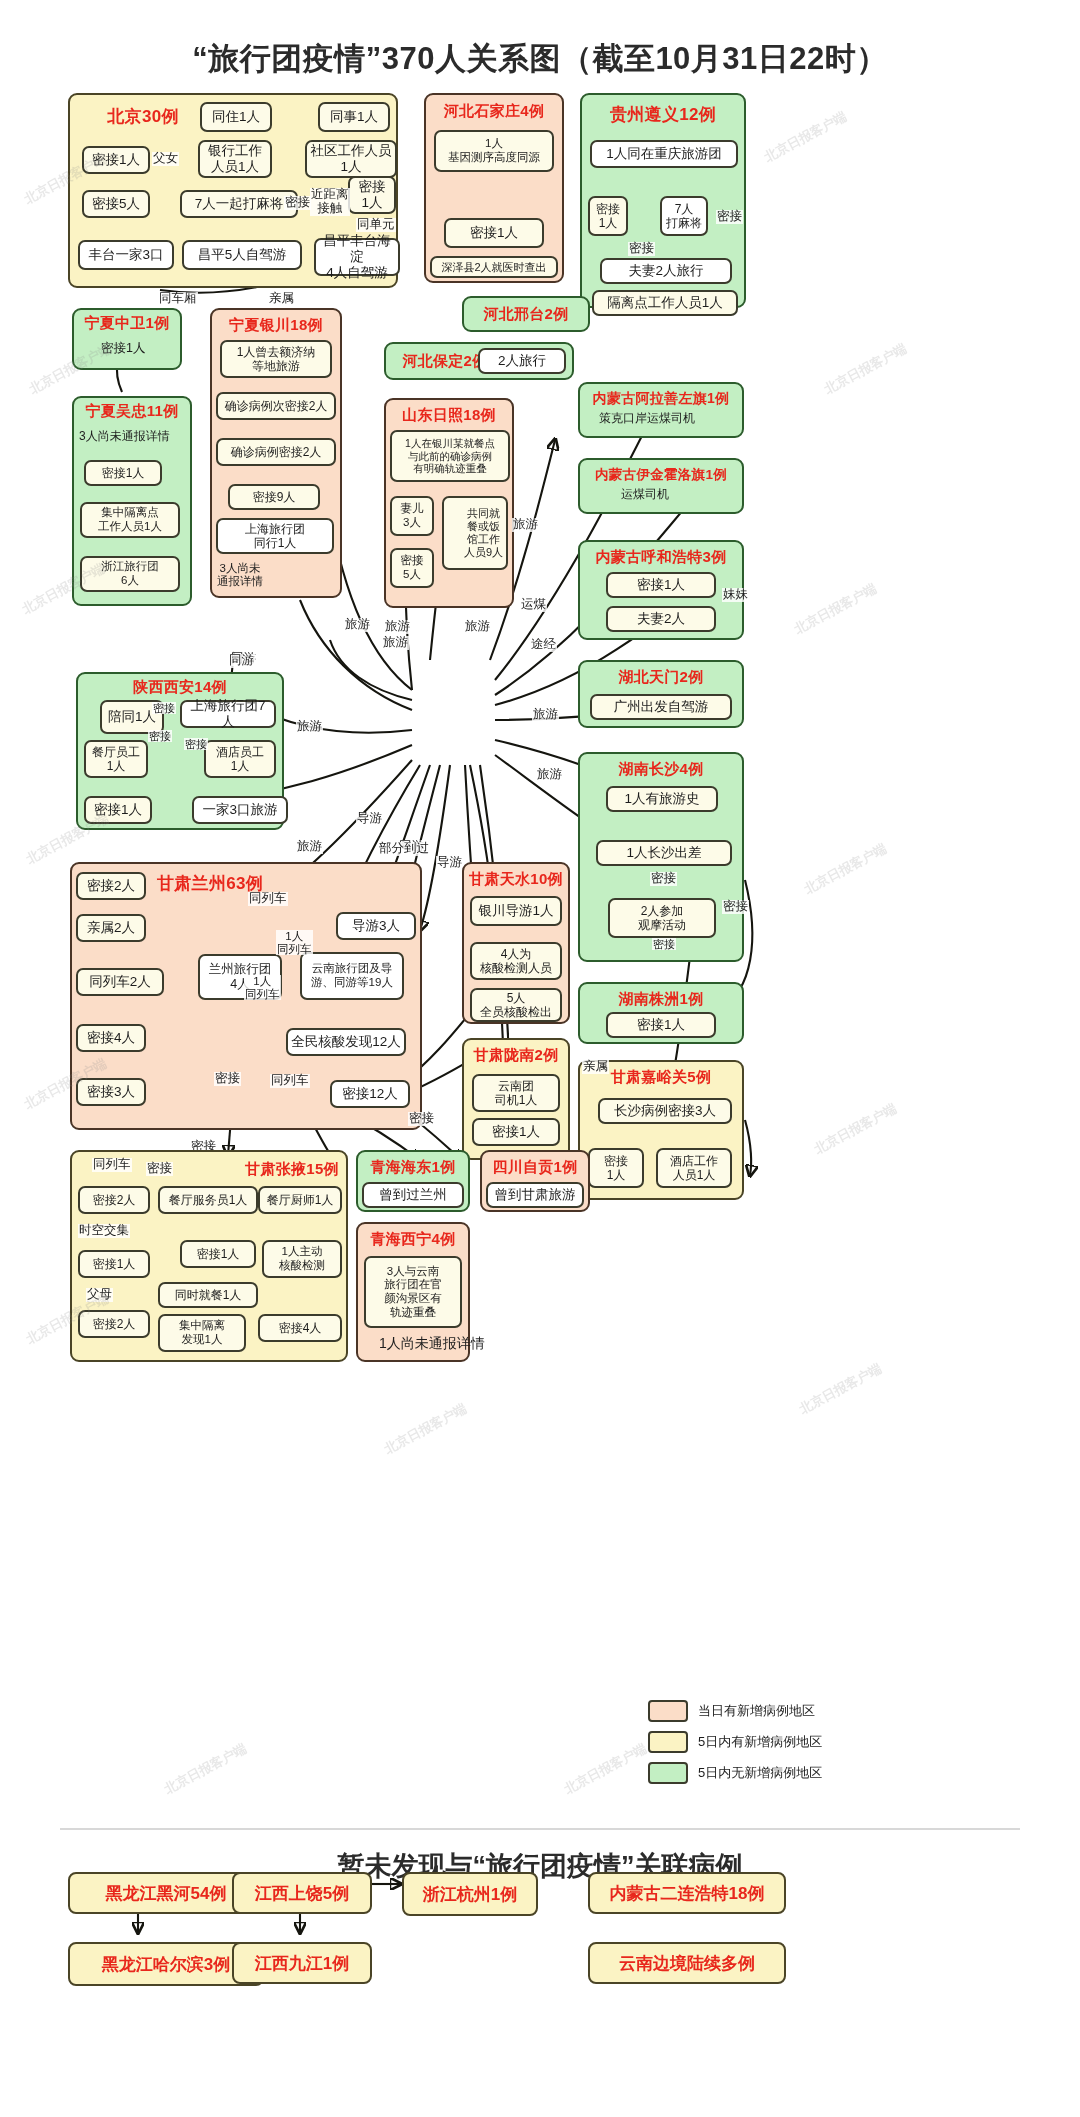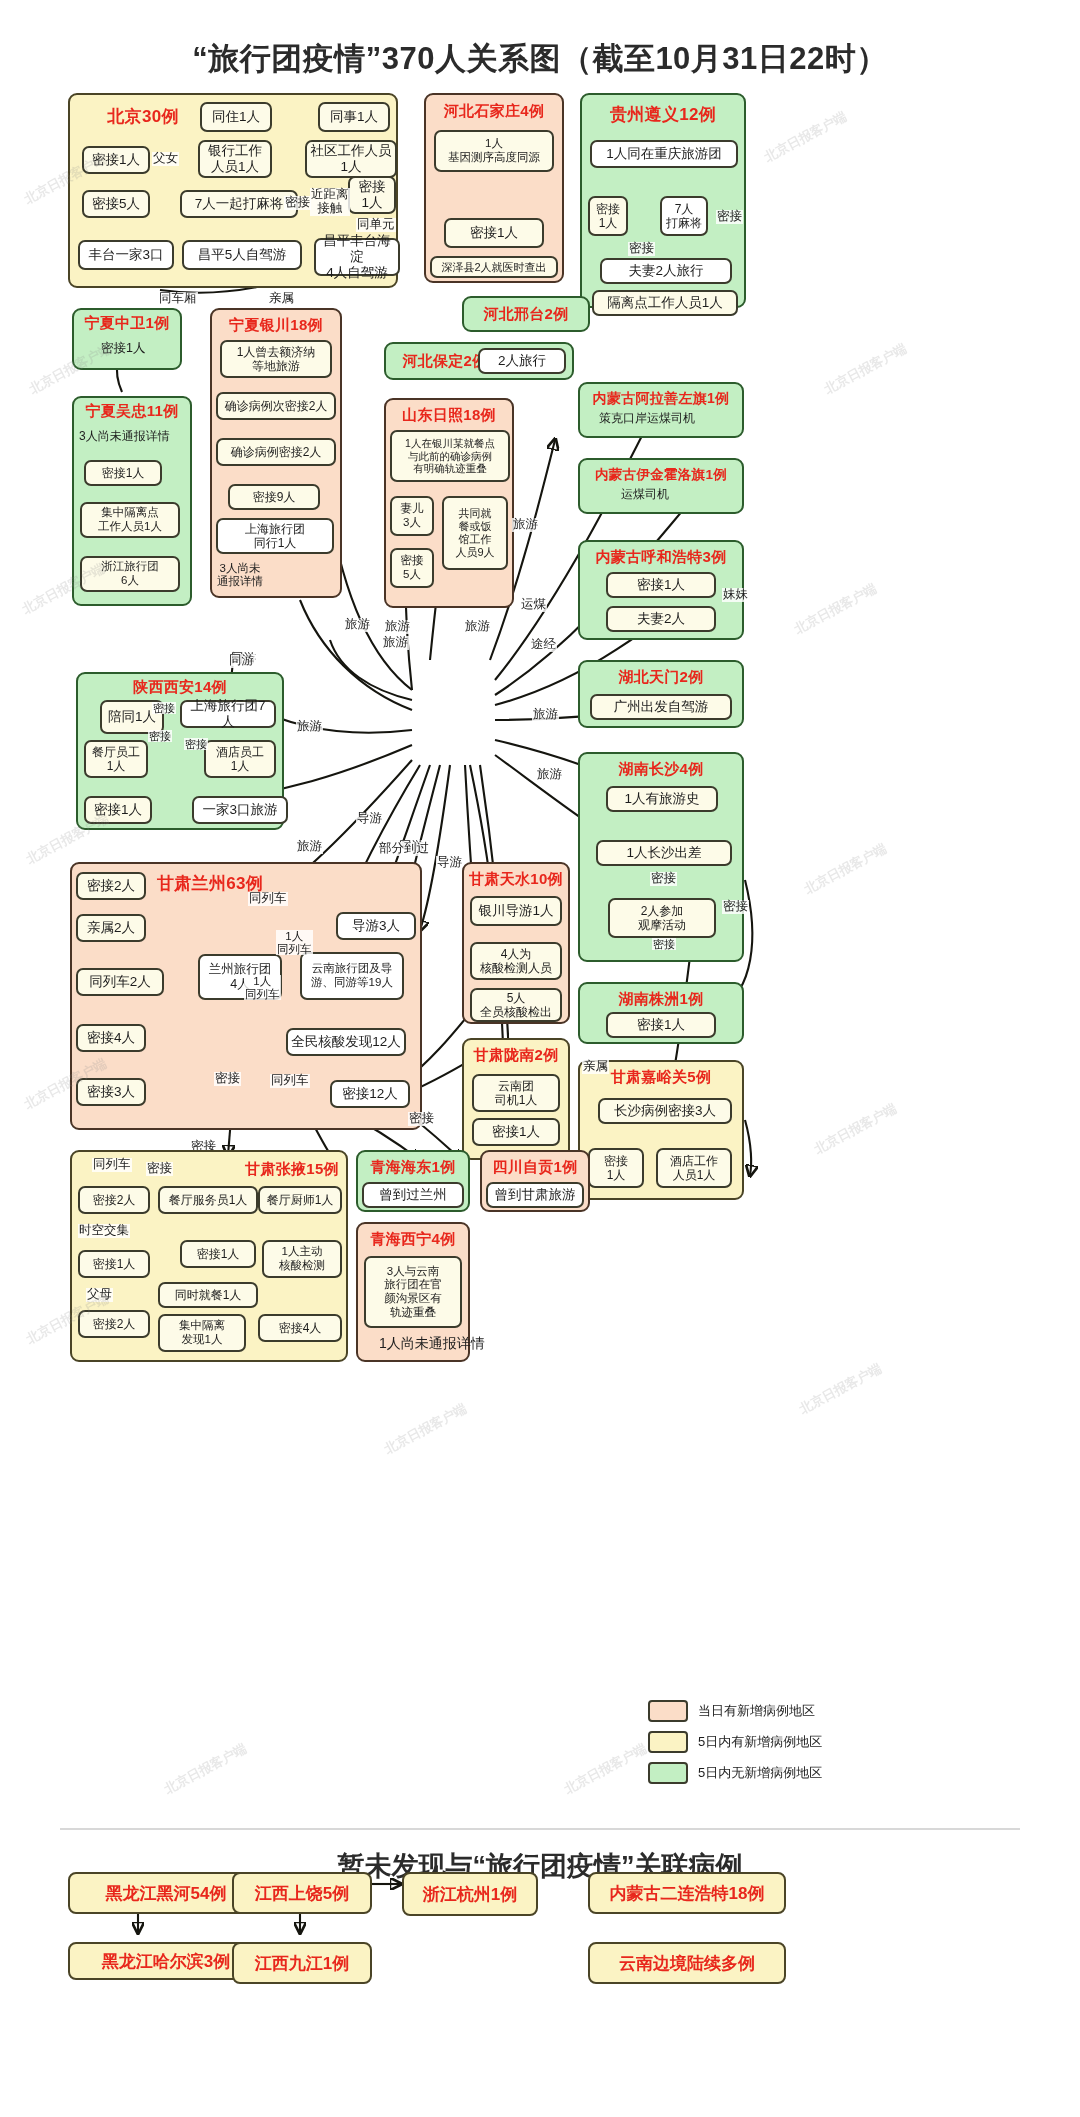--- a/index.html
+++ b/index.html
@@ -362,21 +362,21 @@
   <div class="rtitle" style="left:384px; top:406px; width:130px; font-size:15px;">山东日照18例</div>
   <div class="node" style="left:390px; top:430px; width:120px; height:52px;">
       <span style="white-space:pre-line; font-size:10.5px">1人在银川某就餐点
 与此前的确诊病例
 有明确轨迹重叠</span>
     </div>
   <div class="node" style="left:390px; top:496px; width:44px; height:40px;">
       <span style="white-space:pre-line; font-size:11.5px">妻儿
 3人</span>
     </div>
-  <div class="node" style="left:442px; top:496px; width:66px; height:74px;">
+  <div class="node" style="left:442px; top:496px; width:66px; height:74px;justify-content:flex-end;">
       <span style="white-space:pre-line; font-size:11px">共同就
 餐或饭
 馆工作
 人员9人</span>
     </div>
   <div class="node" style="left:390px; top:548px; width:44px; height:40px;">
       <span style="white-space:pre-line; font-size:11.5px">密接
 5人</span>
     </div>
 
@@ -566,21 +566,21 @@
     </div>
   </div>
 
   <div class="divider"></div>
   <div class="subtitle">暂未发现与“旅行团疫情”关联病例</div>
 
   <div class="fbox" style="left:68px; top:1872px; width:196px; height:42px;">黑龙江黑河54例</div>
   <div class="fbox" style="left:232px; top:1872px; width:140px; height:42px;">江西上饶5例</div>
   <div class="fbox" style="left:402px; top:1872px; width:136px; height:44px;">浙江杭州1例</div>
   <div class="fbox" style="left:588px; top:1872px; width:198px; height:42px;">内蒙古二连浩特18例</div>
-  <div class="fbox" style="left:68px; top:1942px; width:196px; height:38px;">黑龙江哈尔滨3例</div>
+  <div class="fbox" style="left:68px; top:1942px; width:196px; height:44px;">黑龙江哈尔滨3例</div>
   <div class="fbox" style="left:232px; top:1942px; width:140px; height:42px;">江西九江1例</div>
   <div class="fbox" style="left:588px; top:1942px; width:198px; height:42px;">云南边境陆续多例</div>
 
   <div class="wm" style="left:20px; top:170px;">北京日报客户端</div>
   <div class="wm" style="left:25px; top:360px;">北京日报客户端</div>
   <div class="wm" style="left:18px; top:580px;">北京日报客户端</div>
   <div class="wm" style="left:22px; top:830px;">北京日报客户端</div>
   <div class="wm" style="left:20px; top:1075px;">北京日报客户端</div>
   <div class="wm" style="left:22px; top:1310px;">北京日报客户端</div>
   <div class="wm" style="left:760px; top:128px;">北京日报客户端</div>

